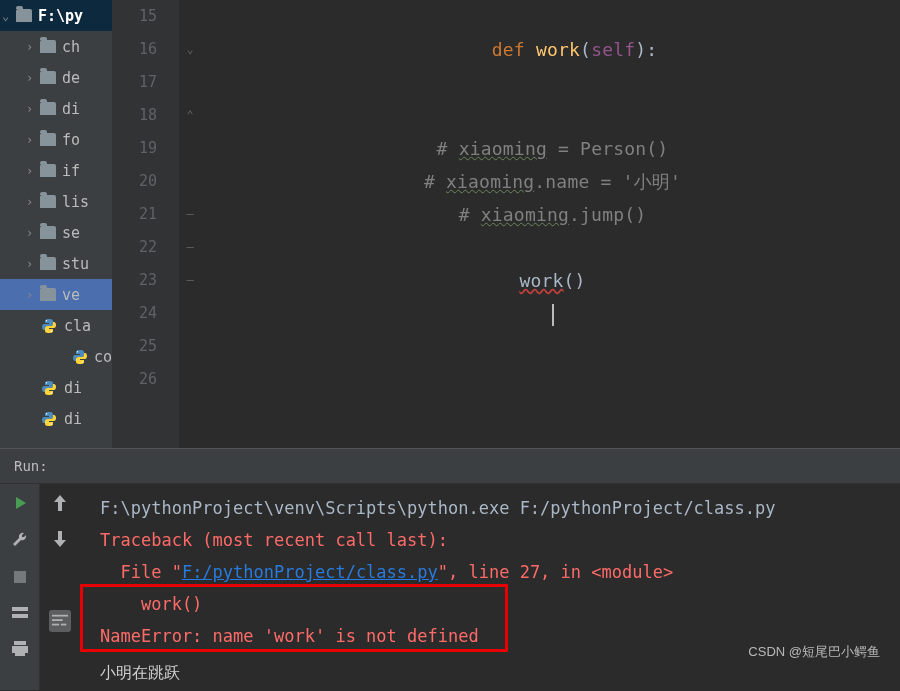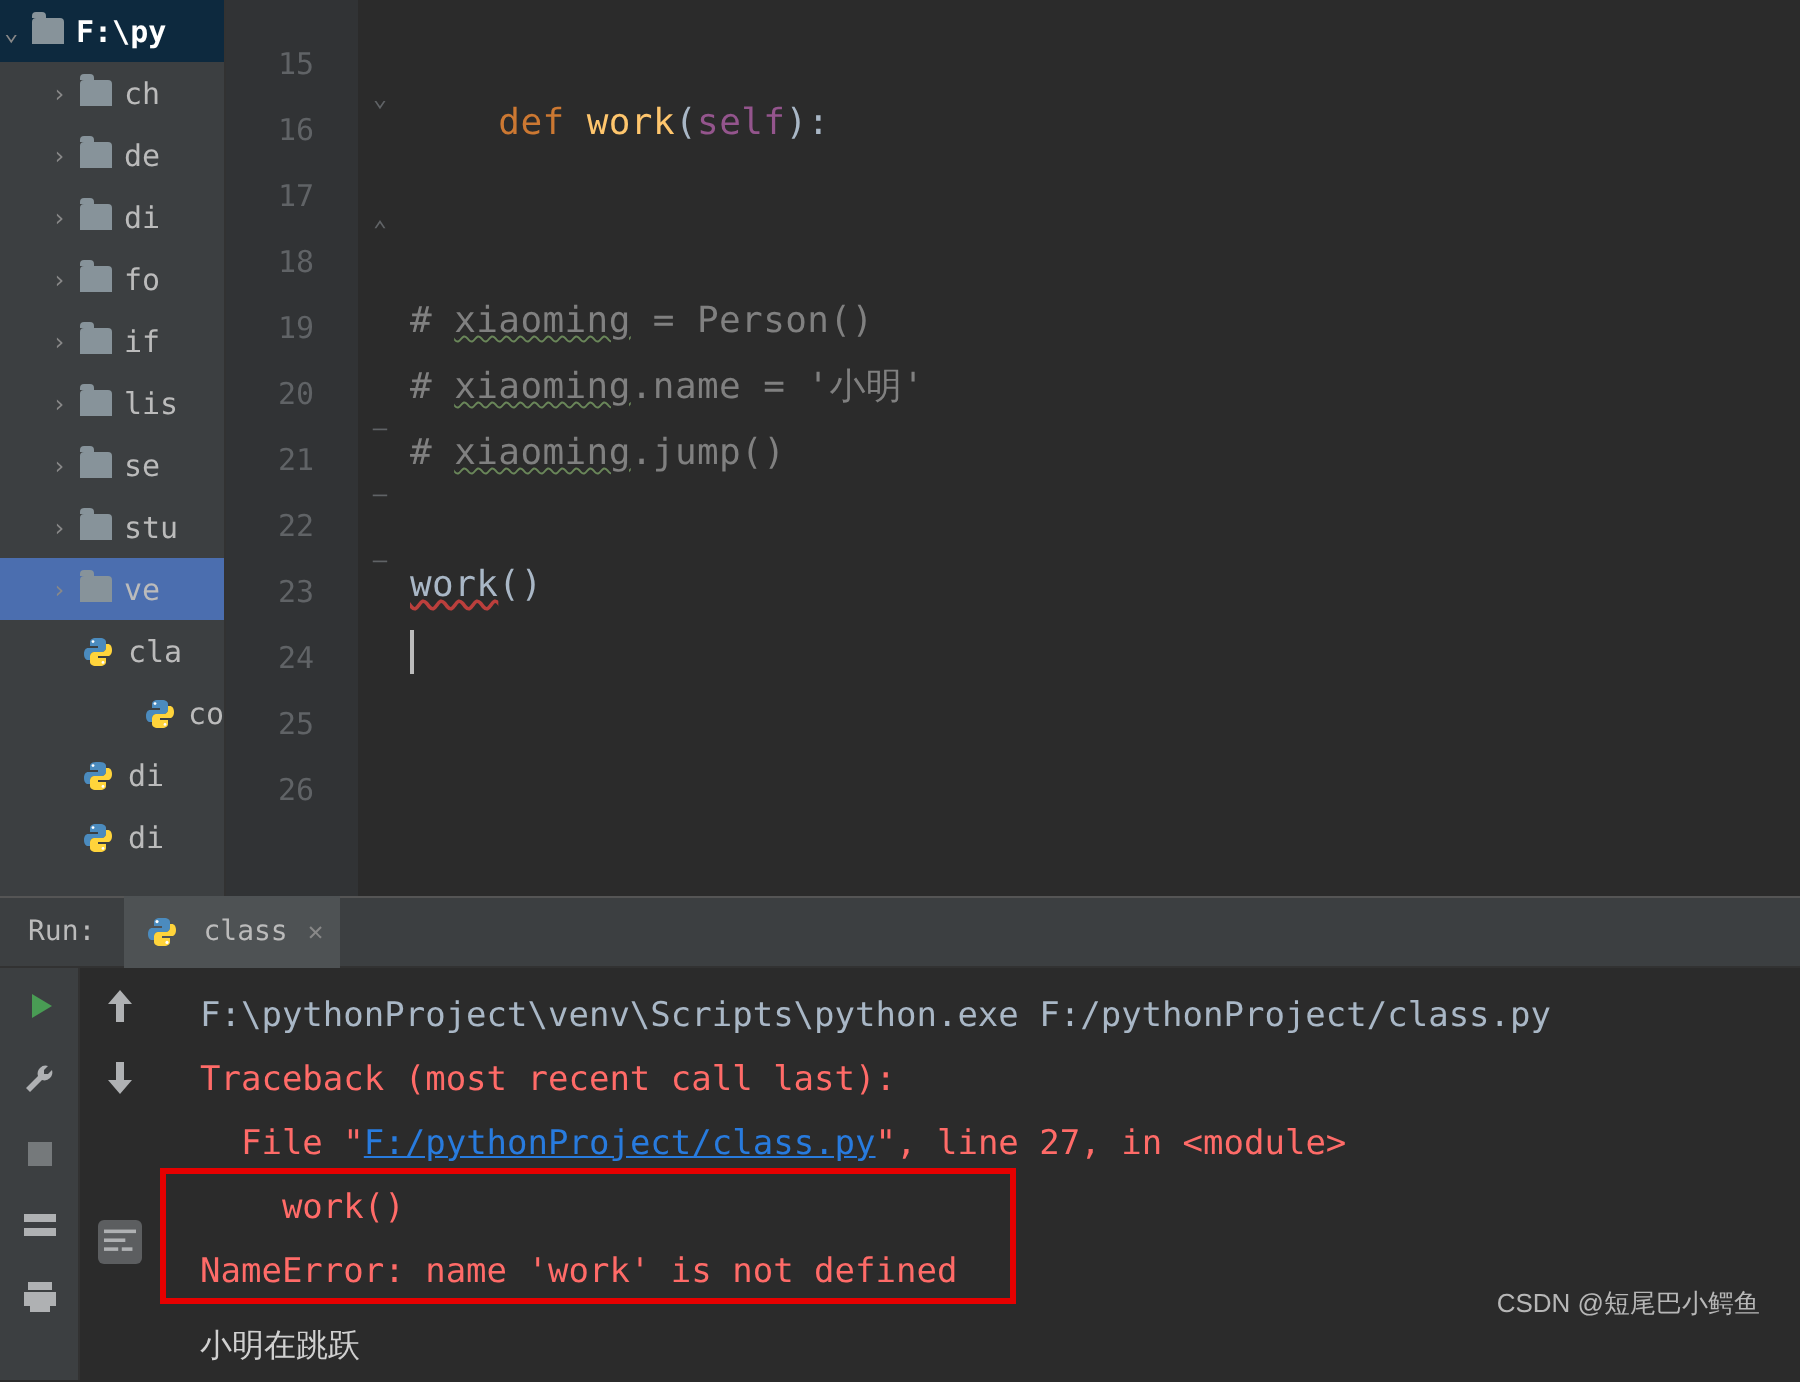--- a/index.html
+++ b/index.html
@@ -50,43 +50,44 @@
   width: 18px; height: 18px;
   display: inline-flex; align-items:center; justify-content:center;
   margin-right: 6px;
 }
 .editor-area { flex: 1; display: flex; background: #2b2b2b; }
 .gutter {
   width: 66px;
   background: #313335;
   text-align: right;
   padding-right: 22px;
-  padding-top: 16px;
+  padding-top: 0px;
 }
 .gutter .ln {
   height: 33px; line-height: 33px;
   color: #606366; font-size: 15px;
   position: relative;
 }
 .fold-marks {
   position: absolute;
   left: 179px; top: 0;
   width: 20px;
 }
 .fold-marks .fm {
   position: absolute; left: 5px;
   color: #606366; font-size: 12px;
   width: 12px; text-align: center;
 }
 .code {
   flex: 1;
-  padding-top: 12px;
+  padding-top: 0;
   padding-left: 26px;
   font-size: 18px;
   letter-spacing: 0.2px;
+  text-align: center;
 }
 .code .line { height: 33px; line-height: 33px; white-space: pre; }
 .kw { color: #cc7832; }
 .fn { color: #ffc66d; }
 .self { color: #94558d; }
 .cmt { color: #808080; }
 .ident { color: #a9b7c6; }
 .link { color: #287bde; text-decoration: underline; }
 .wavy-green { text-decoration: underline wavy #6a8759; text-decoration-thickness: 1px; }
 .wavy-red { text-decoration: underline wavy #bc3f3c; }
@@ -323,32 +324,20 @@
         <div class="fm" style="top: 108px;">⌃</div>
         <div class="fm" style="top: 207px;">–</div>
         <div class="fm" style="top: 240px;">–</div>
         <div class="fm" style="top: 273px;">–</div>
       </div>
   </div>
 </div>
 
 <div class="run-header">
   <span class="label">Run:</span>
-  <div class="run-tab">
-    <span class="py-icon">
-      <svg width="16" height="16" viewBox="0 0 16 16">
-          <path fill="#4b8bbe" d="M7 1c-2 0-3 1-3 2v2h4v1H3c-1 0-2 1-2 3s1 3 2 3h1v-2c0-1 1-2 2-2h4c1 0 2-1 2-2V3c0-1-1-2-3-2H7z"></path>
-          <circle cx="5.5" cy="2.8" r=".8" fill="#fff"></circle>
-          <path fill="#ffd43b" d="M9 15c2 0 3-1 3-2v-2H8v-1h5c1 0 2-1 2-3s-1-3-2-3h-1v2c0 1-1 2-2 2H6c-1 0-2 1-2 2v3c0 1 1 2 3 2h2z"></path>
-          <circle cx="10.5" cy="13.2" r=".8" fill="#fff"></circle>
-        </svg>
-    </span>
-    <span>class</span>
-    <span class="close">✕</span>
-  </div>
 </div>
 
 <div class="run-panel">
   <div class="tool-col">
     <div class="tool-btn">
       <svg width="16" height="16" viewBox="0 0 16 16">
           <path fill="#499c54" d="M4 2l10 6-10 6z"></path>
         </svg>
     </div>
     <div class="tool-btn">

